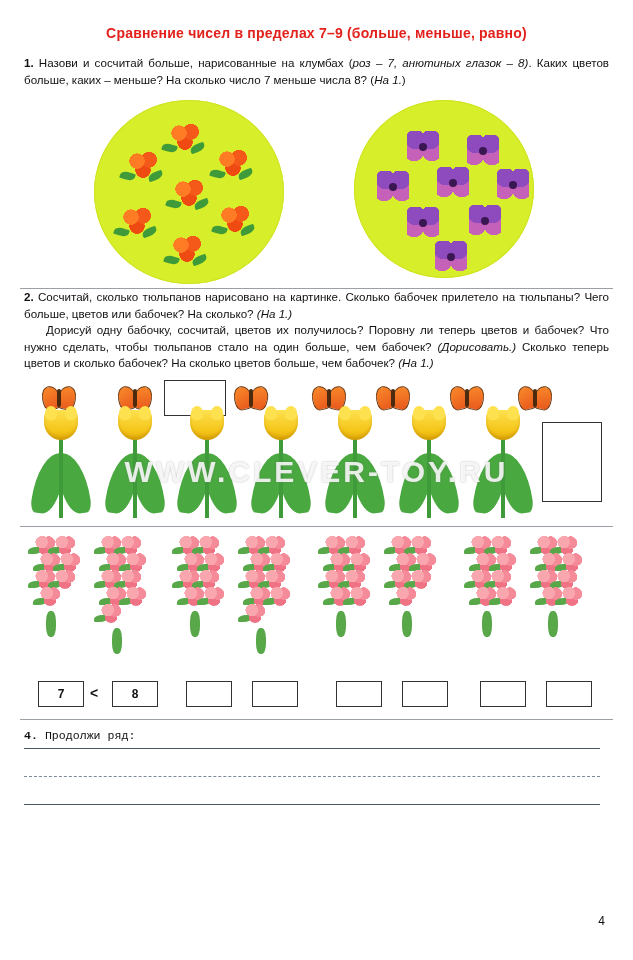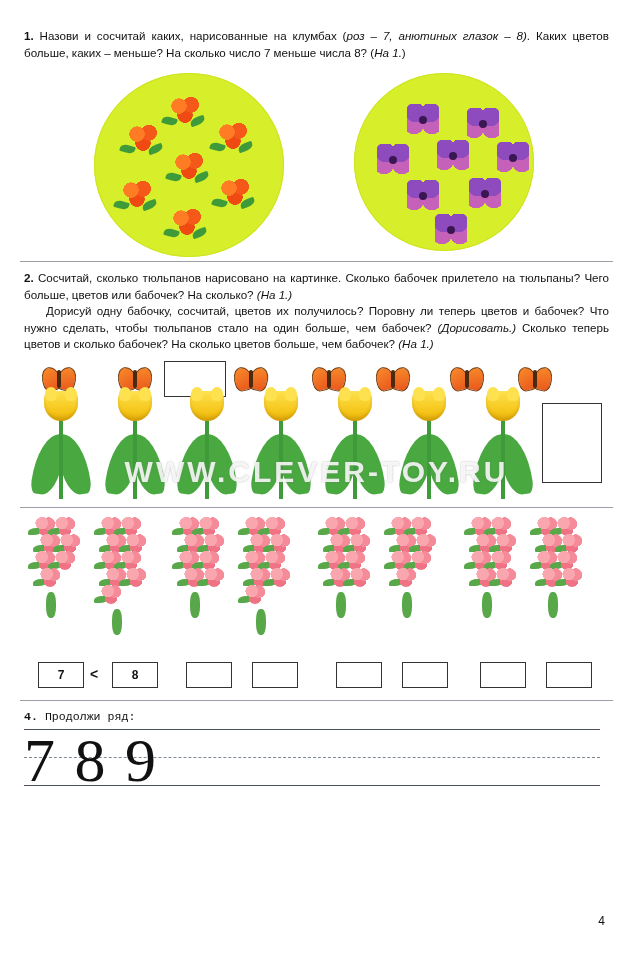--- a/index.html
+++ b/index.html
@@ -198,24 +198,25 @@
     text-shadow:0 0 2px rgba(120,120,120,.55);
     pointer-events:none;
     z-index:40;
   }
 </style>
 </head>
 <body>
 
 <div class="page">
 
+  <div class="subtitle">Сравнение чисел в пределах 7–9 (больше, меньше, равно)</div>
 
   <div class="task" style="margin-top:14px;">
     <span class="num">1.</span>
-    <span>Назови и сосчитай каких, нарисованные на клумбах (</span><i>роз – 7, анютиных глазок – 8)</i><span>. Каких цветов больше, каких – меньше? На сколько число 7 меньше числа 8? (</span><i>На 1.</i><span>)</span>
+    <span>Назови и сосчитай больше, нарисованные на клумбах (</span><i>роз – 7, анютиных глазок – 8)</i><span>. Каких цветов больше, каких – меньше? На сколько число 7 меньше числа 8? (</span><i>На 1.</i><span>)</span>
   </div>
 
   <div class="circles">
     <div class="ellipse e1"></div>
     <div class="ellipse e2"></div>
 
     <div class="rose" style="left:148px;top:28px;">
         <div class="leafL"></div>
         <div class="leafR"></div>
         <div class="petals"></div>
@@ -282,21 +283,21 @@
     <div class="pansy" style="left:414px;top:144px;">
         <div class="p"></div>
         <div class="c"></div>
       </div>
   </div>
 
   <div class="hr-wrap">
       <hr class="rule">
     </div>
 
-  <div class="task" style="margin-top:8px;">
+  <div class="task" style="margin-top:0;">
     <span class="num">2.</span>
     <span>Сосчитай, сколько тюльпанов нарисовано на картинке. Сколько бабочек прилетело на тюльпаны? Чего больше, цветов или бабочек? На сколько?</span>
     <i>(На 1.)</i>
   </div>
   <div class="task indent">
     <span>Дорисуй одну бабочку, сосчитай, цветов их получилось? Поровну ли теперь цветов и бабочек? Что нужно сделать, чтобы тюльпанов стало на один больше, чем бабочек?</span>
     <i>(Дорисовать.)</i>
     <span>Сколько теперь цветов и сколько бабочек? На сколько цветов больше, чем бабочек?</span>
     <i>(На 1.)</i>
   </div>
@@ -567,19 +568,18 @@
 
   <div class="task" style="margin-top:8px;font-family:Liberation Mono, monospace;">
     <span class="num">4.</span>
     <span>Продолжи  ряд:</span>
   </div>
 
   <div class="digits">
     <div class="solid-line" style="top:2px;"></div>
     <div class="dash-line" style="top:30px;"></div>
     <div class="solid-line" style="top:58px;"></div>
-    <div class="digit-text">7 8 9</div>
   </div>
 
   <div class="pageno">4</div>
 </div>
 
 <div class="wm">WWW.CLEVER-TOY.RU</div>
 
 </body></html>

